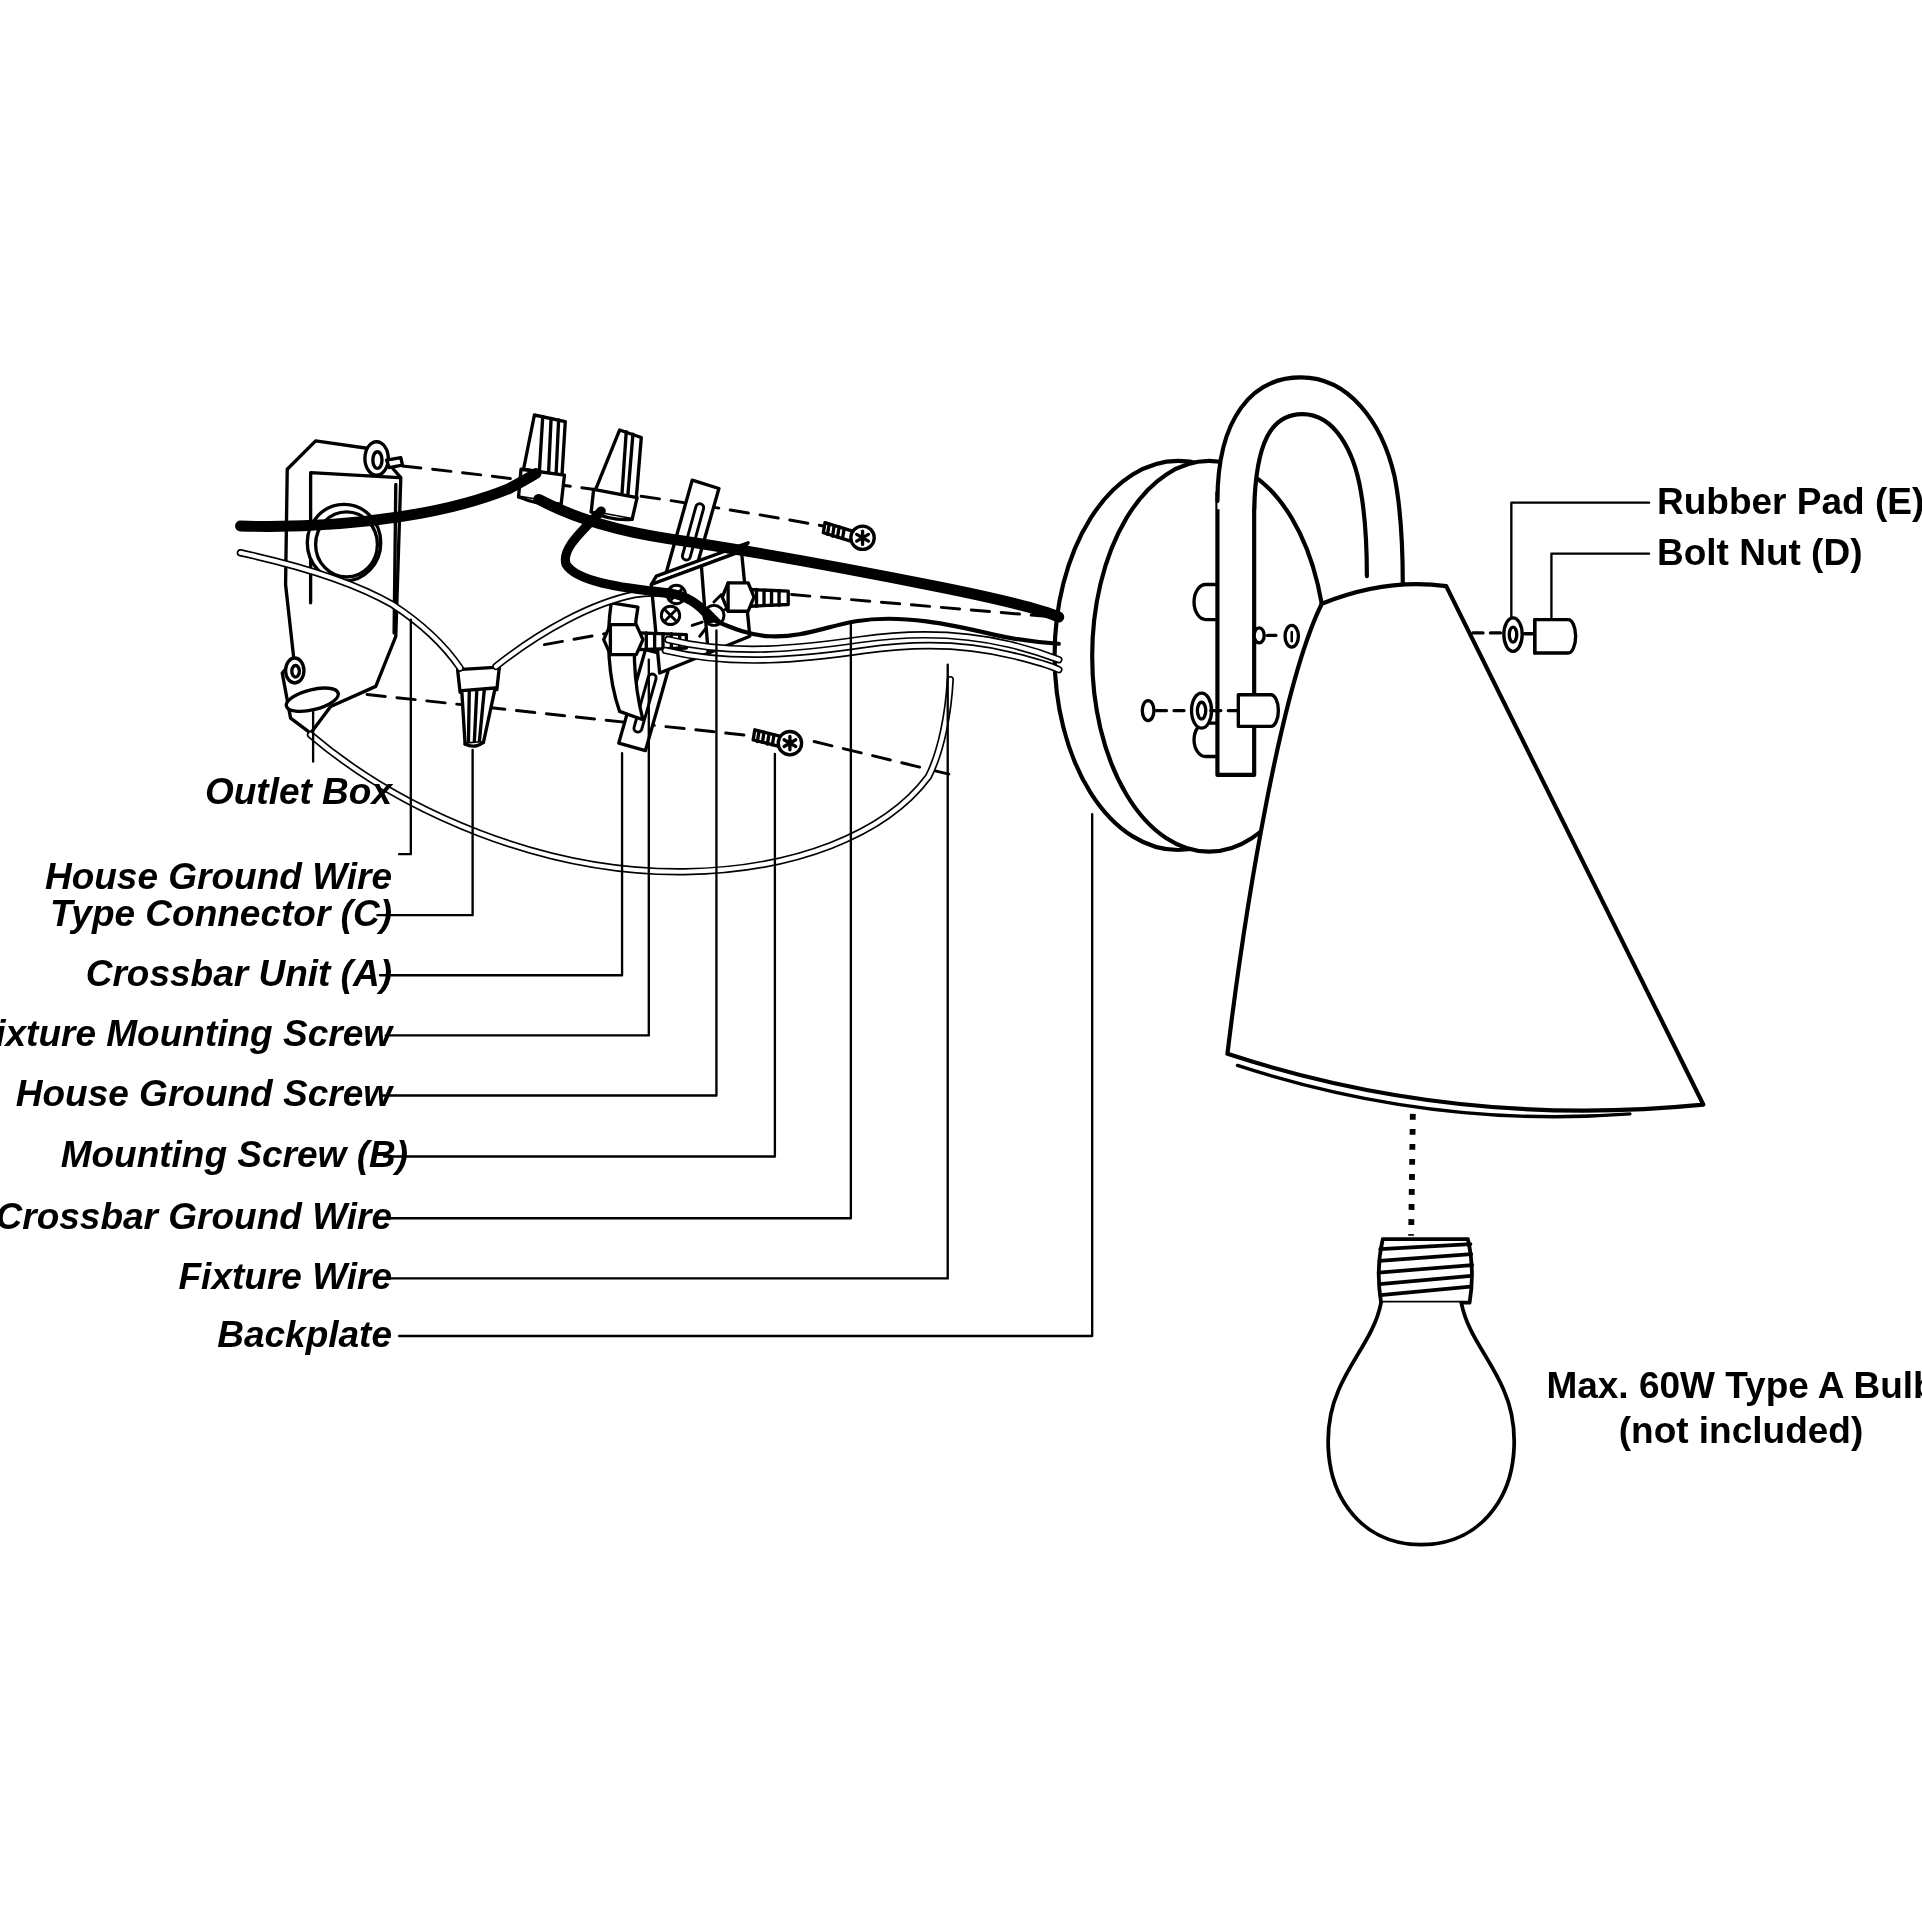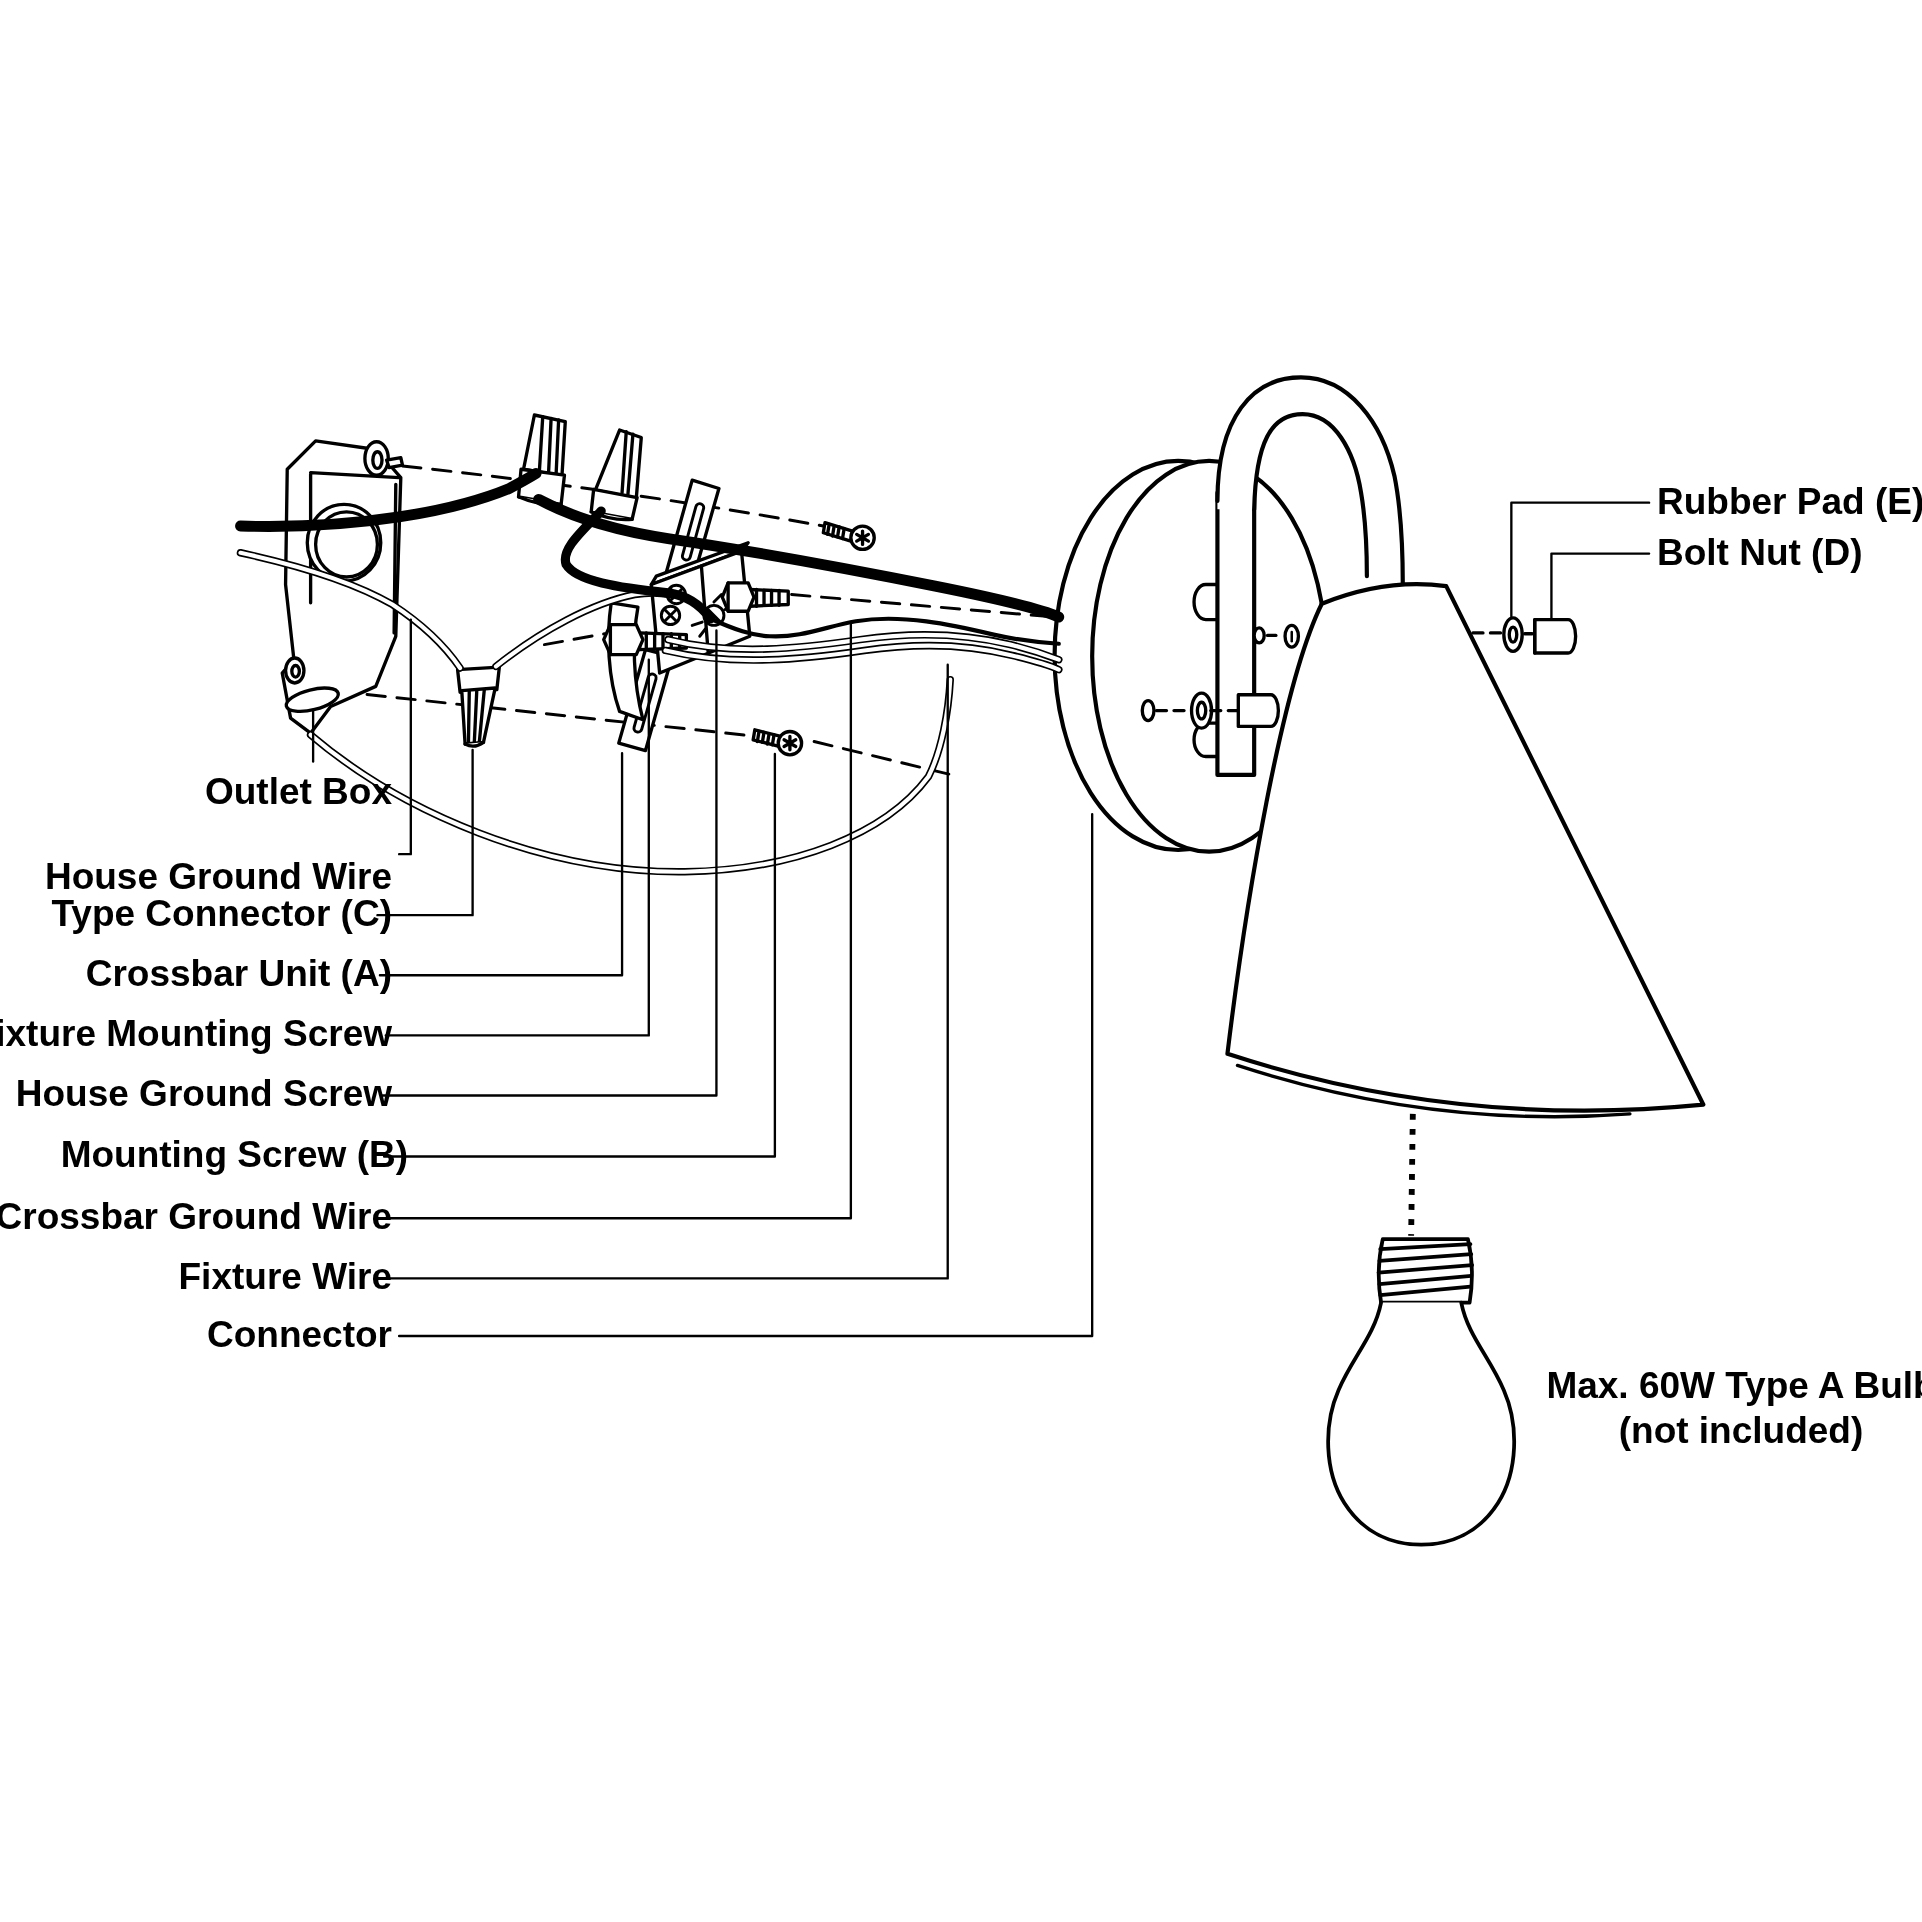--- a/index.html
+++ b/index.html
@@ -1,21 +1,21 @@
 <!DOCTYPE html>
 <html style="font-size:13.4px"><head>
 <meta charset="utf-8">
 <style>
   html,body{margin:0;padding:0;background:#fff;}
   #stage{position:relative;width:1923px;height:1923px;background:#fff;overflow:hidden;
          font-family:"Liberation Sans","DejaVu Sans",sans-serif;}
   #art{position:absolute;left:0;top:0;}
   .lbl{position:absolute;font-weight:bold;font-size:37px;color:#000;white-space:nowrap;
        transform:translateY(-54%);line-height:1;}
-  .lbl.right-align{transform:translate(-100%,-54%);}
+  .lbl.right-align{transform:translate(-100%,-54%);font-style:italic;}
   .note{position:absolute;font-weight:bold;font-size:37px;color:#000;white-space:nowrap;
         transform:translate(-50%,-54%);}
 </style>
 </head>
 <body>
 
 <div id="stage">
 
 <svg id="art" width="1923" height="1923" viewBox="0 0 2303 2303">
   <g fill="none" stroke="#000" stroke-width="4" stroke-linecap="round" stroke-linejoin="round">
@@ -235,21 +235,21 @@
 
 <div class="lbl right-align" style="left:392px;top:793px">Outlet Box</div>
 <div class="lbl right-align" style="left:392px;top:878px">House Ground Wire</div>
 <div class="lbl right-align" style="left:392px;top:915px">Type Connector (C)</div>
 <div class="lbl right-align" style="left:392px;top:975px">Crossbar Unit (A)</div>
 <div class="lbl right-align" style="left:392px;top:1035px">Fixture Mounting Screw</div>
 <div class="lbl right-align" style="left:392px;top:1095px">House Ground Screw</div>
 <div class="lbl right-align" style="left:408px;top:1156px">Mounting Screw (B)</div>
 <div class="lbl right-align" style="left:392px;top:1218px">Crossbar Ground Wire</div>
 <div class="lbl right-align" style="left:392px;top:1278px">Fixture Wire</div>
-<div class="lbl right-align" style="left:392px;top:1336px">Connector</div>
+<div class="lbl right-align" style="left:392px;top:1336px">Backplate</div>
 
 <div class="lbl" style="left:1657px;top:503px">Rubber Pad (E)</div>
 <div class="lbl" style="left:1657px;top:554px">Bolt Nut (D)</div>
 
 <div class="note" style="left:1741px;top:1388px">Max. 60W Type A Bulb</div>
 <div class="note" style="left:1741px;top:1433px">(not included)</div>
 
 </div>
 
 

